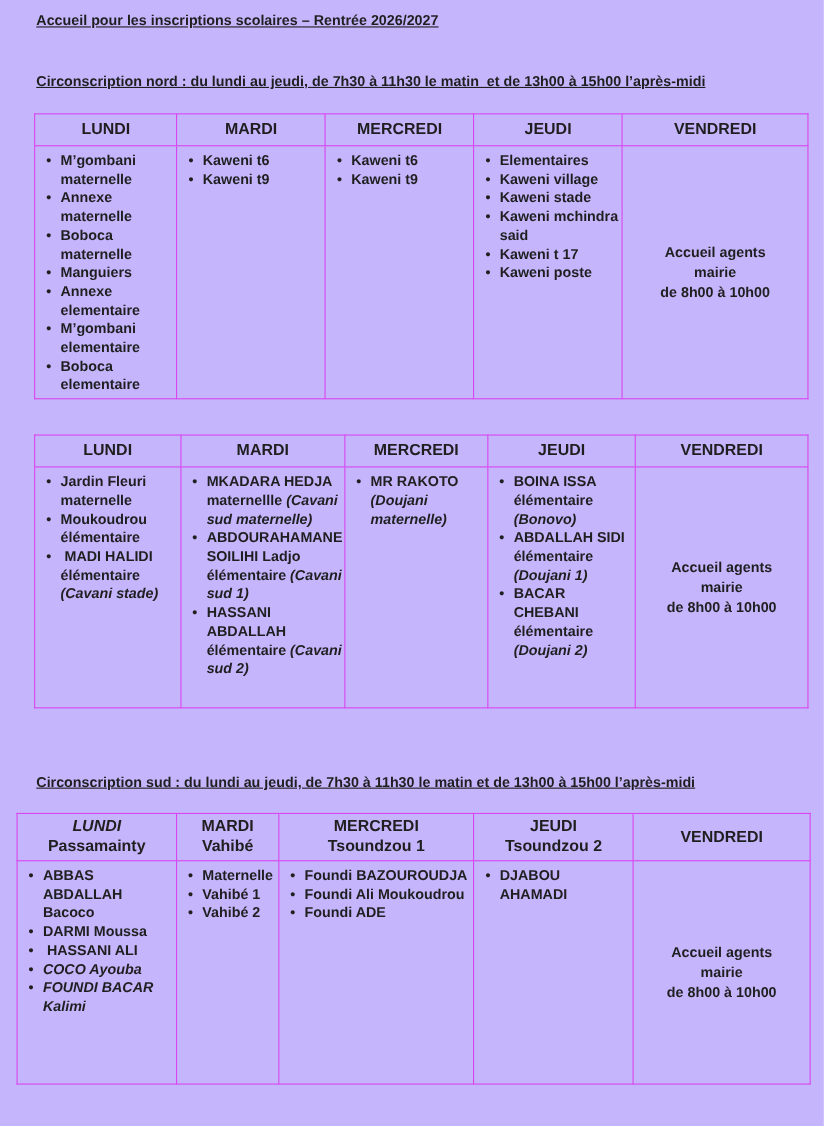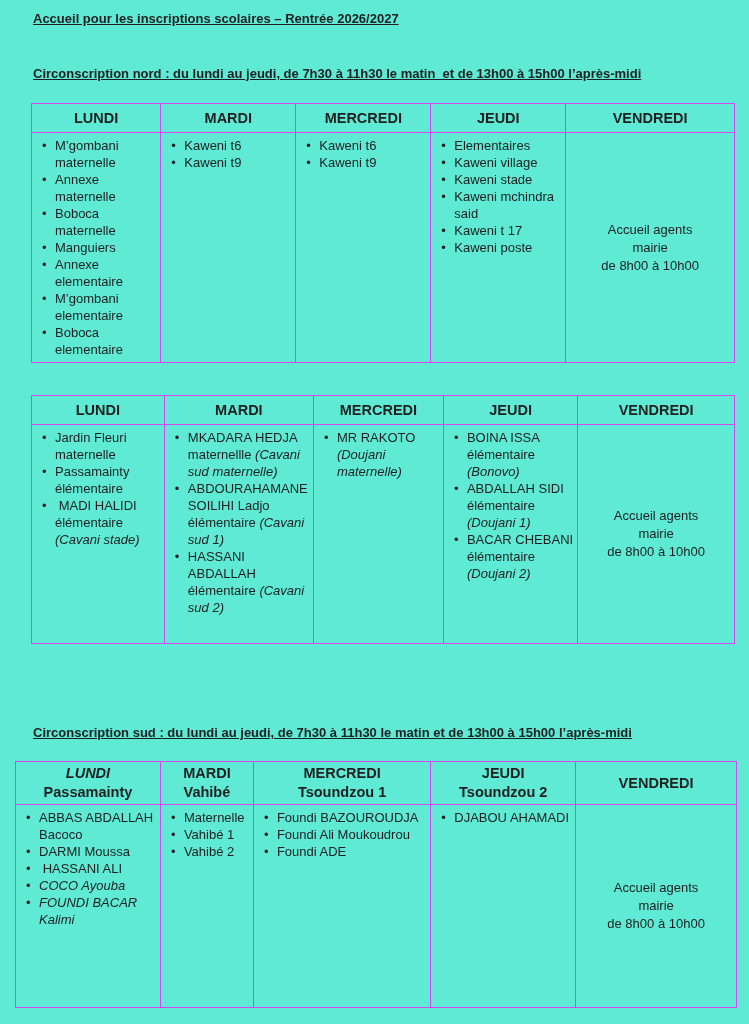--- a/index.html
+++ b/index.html
@@ -1,38 +1,38 @@
 <!DOCTYPE html>
 <html><head>
 <meta charset="utf-8">
 <style>
   html, body { margin: 0; padding: 0; background: #ffffff; }
   .page {
     position: relative;
     width: 749px;
     height: 1024px;
-    background: #5eead4;
+    background: #c4b5fd;
     font-family: "Liberation Sans", "DejaVu Sans", sans-serif;
     color: #1f1f1f;
     overflow: hidden;
   }
   .doc-title {
     position: absolute;
     top: 11px;
     left: 33px;
     margin: 0;
     font-size: 13px;
     font-weight: 700;
     text-decoration: underline;
     white-space: pre-wrap;
   }
   .circ { position: absolute; }
   .sec-nord   { top: 66px;  left: 31px; width: 704px; }
   .sec-centre { top: 376px; left: 31px; width: 704px; }
-  .sec-sud    { top: 725px; left: 15px; width: 722px; }
+  .sec-sud    { top: 703px; left: 15px; width: 722px; }
   .circ-heading {
     margin: 0;
     height: 17px;
     font-size: 13px;
     font-weight: 700;
     text-decoration: underline;
     white-space: pre-wrap;
   }
   .sec-nord .circ-heading, .sec-centre .circ-heading { margin-left: 2px; }
   .sec-sud .circ-heading { margin-left: 18px; }
@@ -54,20 +54,21 @@
     font-size: 14.5px;
     font-weight: 700;
     padding: 1px 2px;
   }
   .hline { line-height: 19px; }
   .sched td {
     vertical-align: top;
     font-size: 13px;
     line-height: 17px;
     padding: 4px 2px 4px 4px;
+    font-weight: bold;
   }
   .sec-nord   .head-row { height: 29px; }
   .sec-centre .head-row { height: 29px; }
   .sec-sud    .head-row { height: 43px; }
   .sec-nord   .body-row { height: 228px; }
   .sec-centre .body-row { height: 219px; }
   .sec-sud    .body-row { height: 203px; }
   ul.blist { margin: 0; padding: 0; list-style: none; }
   ul.blist li {
     position: relative;
@@ -193,21 +194,21 @@
               <th>
                 <div class="hline"><span class="seg">VENDREDI</span></div>
               </th>
             </tr>
           </thead>
           <tbody>
             <tr class="body-row">
               <td>
                 <ul class="blist">
                   <li><span class="seg">Jardin Fleuri maternelle</span></li>
-                  <li><span class="seg">Passamainty élémentaire</span></li>
+                  <li><span class="seg">Moukoudrou élémentaire</span></li>
                   <li><span class="seg"> MADI HALIDI élémentaire </span><span class="seg it">(Cavani stade)</span></li>
                 </ul>
               </td>
               <td>
                 <ul class="blist">
                   <li><span class="seg">MKADARA HEDJA maternellle </span><span class="seg it">(Cavani sud maternelle)</span></li>
                   <li><span class="seg">ABDOURAHAMANE SOILIHI Ladjo élémentaire </span><span class="seg it">(Cavani sud 1)</span></li>
                   <li><span class="seg">HASSANI ABDALLAH élémentaire </span><span class="seg it">(Cavani sud 2)</span></li>
                 </ul>
               </td>

